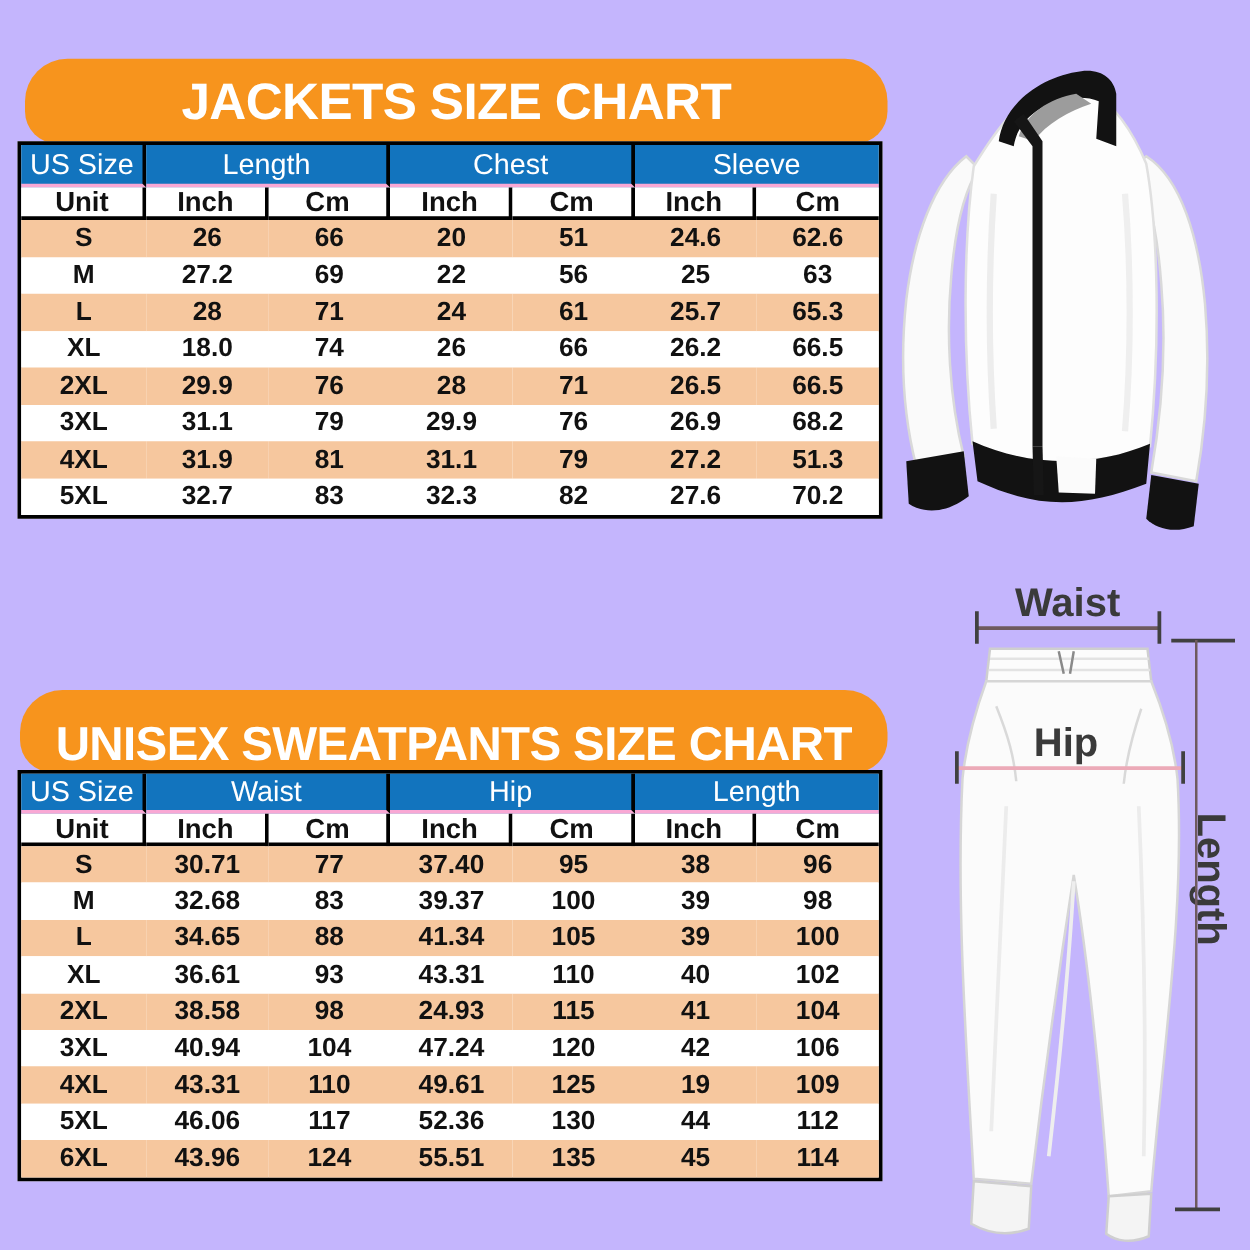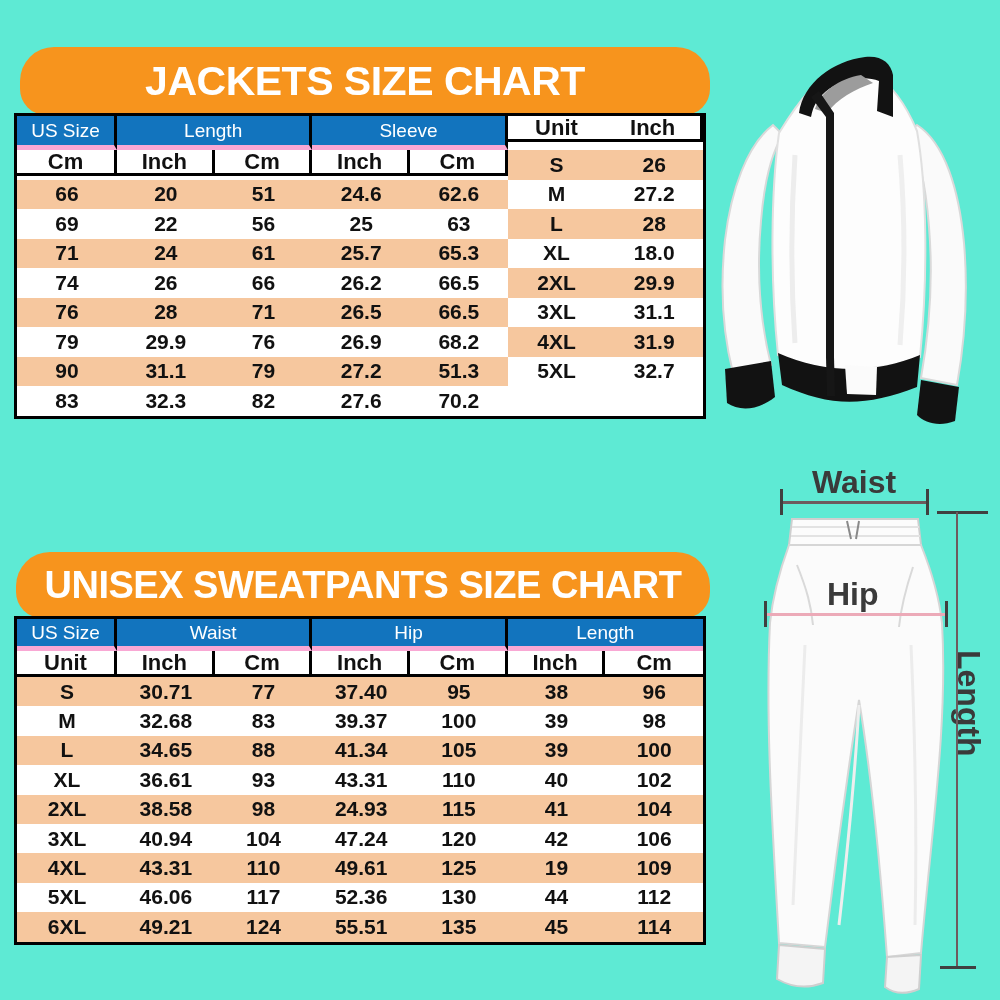--- a/index.html
+++ b/index.html
@@ -1,33 +1,33 @@
 <!DOCTYPE html>
 <html style="--banner-orange: #F7941D; --header-blue: #1274BE; --row-peach: #F6C79E; --border-black: #000000; --measure-pink: #ECAAB8; --measure-dark: #6E5A5E; --measure-tick: #404040; --label-gray: #3A3A3A;"><head>
 <meta charset="utf-8">
 <style>
   html,body{margin:0;padding:0;background:#fff;}
-  #page{position:relative;width:1000px;height:1000px;background:#5eead4;overflow:hidden;
+  #page{position:relative;width:1000px;height:1000px;background:#c4b5fd;overflow:hidden;
         font-family:"Liberation Sans", sans-serif;}
 
   
   .banner{position:absolute;background:var(--banner-orange,#F7941D);
           border-radius:34px 34px 26px 26px;display:flex;align-items:center;justify-content:center;
           color:#fff;font-weight:bold;letter-spacing:-0.5px;z-index:1;}
   #banner1{left:20px;top:47px;width:690px;height:68px;font-size:41px;}
-  #banner2{left:16px;top:552px;width:694px;height:66px;font-size:38px;}
+  #banner2{left:16px;top:552px;width:694px;height:66px;font-size:38px;align-items:flex-end;}
 
   
   .size-table{position:absolute;display:grid;grid-template-columns:100px repeat(6,1fr);
               border:3px solid #000;background:#fff;z-index:2;box-sizing:border-box;}
   #table1{left:14px;top:113px;width:692px;}
   #table2{left:14px;top:616px;width:692px;}
   .tcell{display:flex;align-items:center;justify-content:center;box-sizing:border-box;color:#111;}
-  .tcell.hdr{background:var(--header-blue,#1274BE);color:#fff;font-size:19px;
-             border-right:3px solid #000;border-bottom:5px solid #f9a8d4;}
+  .tcell.hdr{background:var(--header-blue,#1274BE);color:#fff;font-size:23px;
+             border-right:3px solid #000;border-bottom:3px solid #f9a8d4;}
   .tcell.unit{background:#fff;font-weight:bold;font-size:22px;
               border-right:3px solid #000;border-bottom:3px solid #000;}
   .size-table > .tcell:nth-child(4){border-right:none;text-align:right;}   
   .size-table > .tcell:nth-child(11){border-right:none;}  
   .tcell.data{font-weight:bold;font-size:21px;}
   .tcell.alt-peach{background:var(--row-peach,#F6C79E);}
   .tcell.alt-white{background:#fff;}
   .span2{grid-column:span 2;}
   #table1 .hdr{height:34px;} #table1 .unit{height:26px;} #table1 .data{height:29.5px;}
   #table2 .hdr{height:32px;} #table2 .unit{height:26px;} #table2 .data{height:29.4px;}
@@ -48,20 +48,21 @@
 <body>
 
 <div id="page">
 
   <div id="banner1" class="banner">
     <span>JACKETS SIZE CHART</span>
   </div>
   <div id="table1" class="size-table t1">
       <div class="tcell hdr">US Size</div>
       <div class="tcell hdr span2">Length</div>
+      <div class="tcell hdr span2">Chest</div>
       <div class="tcell hdr span2">Sleeve</div>
       <div class="tcell unit">Unit</div>
       <div class="tcell unit">Inch</div>
       <div class="tcell unit">Cm</div>
       <div class="tcell unit">Inch</div>
       <div class="tcell unit">Cm</div>
       <div class="tcell unit">Inch</div>
       <div class="tcell unit">Cm</div>
       <div class="tcell data alt-peach">S</div>
       <div class="tcell data alt-peach">26</div>
@@ -100,21 +101,21 @@
       <div class="tcell data alt-peach">66.5</div>
       <div class="tcell data alt-white">3XL</div>
       <div class="tcell data alt-white">31.1</div>
       <div class="tcell data alt-white">79</div>
       <div class="tcell data alt-white">29.9</div>
       <div class="tcell data alt-white">76</div>
       <div class="tcell data alt-white">26.9</div>
       <div class="tcell data alt-white">68.2</div>
       <div class="tcell data alt-peach">4XL</div>
       <div class="tcell data alt-peach">31.9</div>
-      <div class="tcell data alt-peach">90</div>
+      <div class="tcell data alt-peach">81</div>
       <div class="tcell data alt-peach">31.1</div>
       <div class="tcell data alt-peach">79</div>
       <div class="tcell data alt-peach">27.2</div>
       <div class="tcell data alt-peach">51.3</div>
       <div class="tcell data alt-white">5XL</div>
       <div class="tcell data alt-white">32.7</div>
       <div class="tcell data alt-white">83</div>
       <div class="tcell data alt-white">32.3</div>
       <div class="tcell data alt-white">82</div>
       <div class="tcell data alt-white">27.6</div>
@@ -186,21 +187,21 @@
       <div class="tcell data alt-peach">19</div>
       <div class="tcell data alt-peach">109</div>
       <div class="tcell data alt-white">5XL</div>
       <div class="tcell data alt-white">46.06</div>
       <div class="tcell data alt-white">117</div>
       <div class="tcell data alt-white">52.36</div>
       <div class="tcell data alt-white">130</div>
       <div class="tcell data alt-white">44</div>
       <div class="tcell data alt-white">112</div>
       <div class="tcell data alt-peach">6XL</div>
-      <div class="tcell data alt-peach">49.21</div>
+      <div class="tcell data alt-peach">43.96</div>
       <div class="tcell data alt-peach">124</div>
       <div class="tcell data alt-peach">55.51</div>
       <div class="tcell data alt-peach">135</div>
       <div class="tcell data alt-peach">45</div>
       <div class="tcell data alt-peach">114</div>
     </div>
 
   <svg class="fig" style="left:695px;top:25px;" width="305" height="430" viewBox="0 0 305 430">
 
     <path d="M78,100 C52,120 36,165 30,215 C25,262 27,305 38,348 L76,340 C64,292 62,240 66,196 C69,160 76,128 88,110 Z" fill="#fafafa" stroke="#d9d9d9" stroke-width="2"></path>

